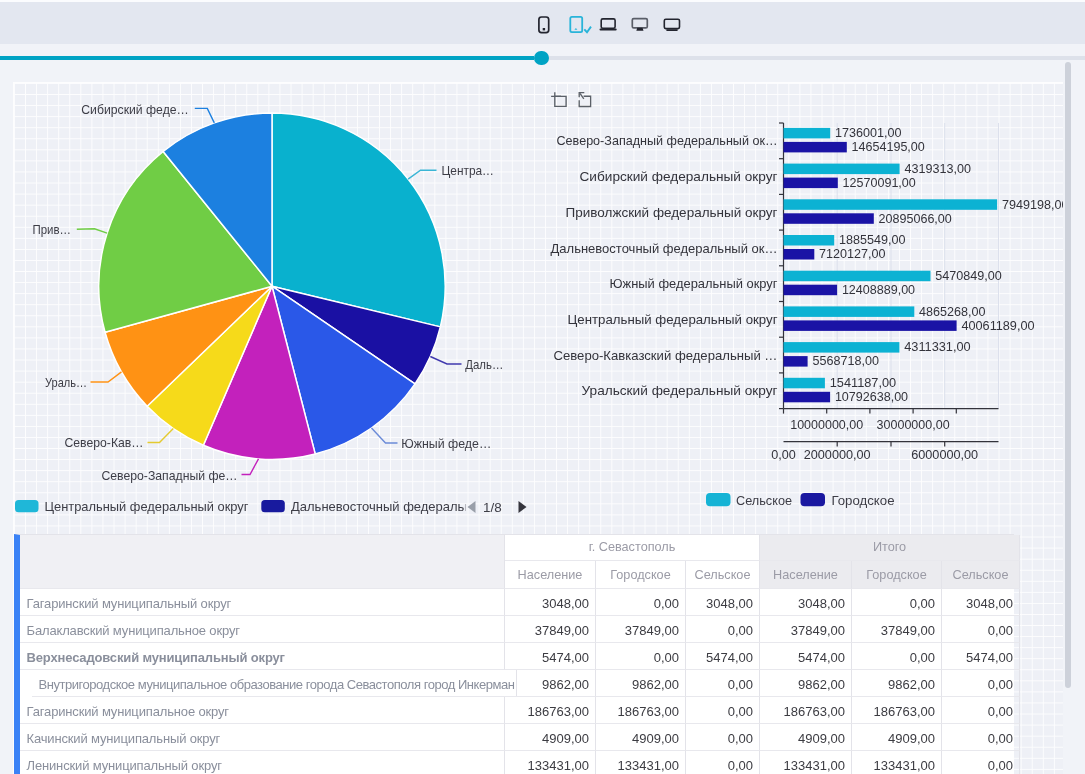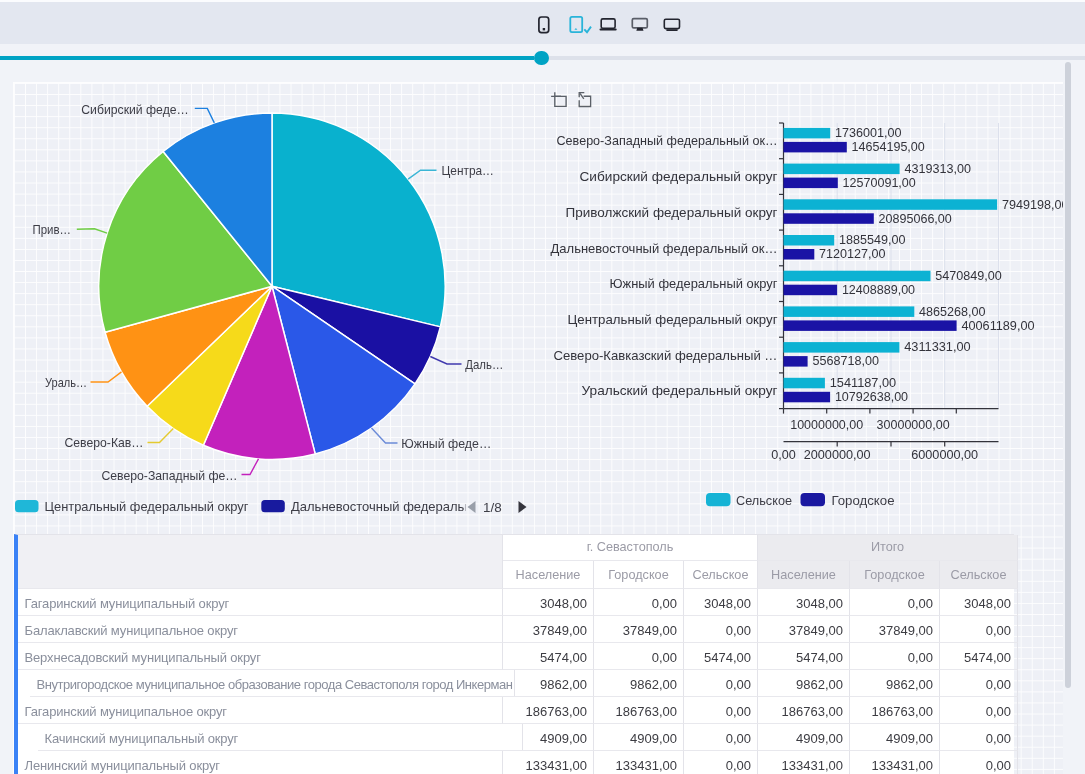--- a/index.html
+++ b/index.html
@@ -12,21 +12,21 @@
 #knob { position:absolute; left:534px; top:50.5px; width:14.5px; height:14.5px; border-radius:50%; background:#00a3c4; }
 #canvas { position:absolute; left:13px; top:81.5px; width:1050px; height:692.5px;
   background-color:#eef0f6;
   background-image:linear-gradient(#fdfdfe 1.2px, transparent 1.2px),
                    linear-gradient(90deg,#fdfdfe 1.2px, transparent 1.2px);
   background-size:11.07px 11.07px;
   border-top:1.5px solid #fdfdfe; border-left:1.5px solid #fdfdfe; }
 #chartsvg { position:absolute; left:13px; top:81px; }
 #scrollthumb { position:absolute; left:1064.5px; top:62px; width:6.5px; height:626px; background:#cdd1da; border-radius:3px; }
 #tbl { position:absolute; left:13.5px; top:533.5px; width:1000.5px; height:240.5px; background:#fff;
-  border-left:4px solid #3b82f6; border-top:1px solid #e3e3e9; font-size:13px; color:#3c3c42;padding-left:20px; }
+  border-left:6px solid #3b82f6; border-top:1px solid #e3e3e9; font-size:13px; color:#3c3c42;padding-left:20px; }
 #tbl .hdr { color:#9b9ba6; font-size:12.7px; }
 .cell { position:absolute; overflow:hidden; white-space:nowrap; border-right:1px solid #e3e3e9; border-bottom:1px solid #e8e8ed; }
 .num { text-align:right; padding-right:6px; padding-top:6.5px; }
 .nam { text-align:left; padding-left:7px; padding-top:6.5px; color:#8a8f9c; letter-spacing:-0.15px; }
 .ctr { text-align:center; }
 .plab { font-size:13px; fill:#3d3d46; }
 .vlab { font-size:12.6px; fill:#33333b; }
 .clab { font-size:12.6px; fill:#33333b; }
 .alab { font-size:12.6px; fill:#33333b; }
 .ax { stroke:#33333b; stroke-width:1.2; }
@@ -190,42 +190,42 @@
 <div class="cell num" style="left:740.5px;top:54.5px;width:92.0px;height:27.0px;">3048,00</div>
 <div class="cell num" style="left:832.5px;top:54.5px;width:90.0px;height:27.0px;">0,00</div>
 <div class="cell num" style="left:922.5px;top:54.5px;width:78.0px;height:27.0px;">3048,00</div>
 <div class="cell nam" style="left:0.0px;top:81.5px;width:485.5px;height:27.0px;">Балаклавский муниципальное округ</div>
 <div class="cell num" style="left:485.5px;top:81.5px;width:91.0px;height:27.0px;">37849,00</div>
 <div class="cell num" style="left:576.5px;top:81.5px;width:90.0px;height:27.0px;">37849,00</div>
 <div class="cell num" style="left:666.5px;top:81.5px;width:74.0px;height:27.0px;">0,00</div>
 <div class="cell num" style="left:740.5px;top:81.5px;width:92.0px;height:27.0px;">37849,00</div>
 <div class="cell num" style="left:832.5px;top:81.5px;width:90.0px;height:27.0px;">37849,00</div>
 <div class="cell num" style="left:922.5px;top:81.5px;width:78.0px;height:27.0px;">0,00</div>
-<div class="cell nam" style="left:0.0px;top:108.5px;width:485.5px;height:27.0px;">Верхнесадовский муниципальный округ</div>
+<div class="cell nam" style="left:0.0px;top:108.5px;width:485.5px;height:27.0px;font-weight:bold;">Верхнесадовский муниципальный округ</div>
 <div class="cell num" style="left:485.5px;top:108.5px;width:91.0px;height:27.0px;">5474,00</div>
 <div class="cell num" style="left:576.5px;top:108.5px;width:90.0px;height:27.0px;">0,00</div>
 <div class="cell num" style="left:666.5px;top:108.5px;width:74.0px;height:27.0px;">5474,00</div>
 <div class="cell num" style="left:740.5px;top:108.5px;width:92.0px;height:27.0px;">5474,00</div>
 <div class="cell num" style="left:832.5px;top:108.5px;width:90.0px;height:27.0px;">0,00</div>
 <div class="cell num" style="left:922.5px;top:108.5px;width:78.0px;height:27.0px;">5474,00</div>
 <div class="cell nam" style="left:12px;top:135.5px;width:485.5px;height:27.0px;letter-spacing:-0.46px;">Внутригородское муниципальное образование города Севастополя город Инкерман</div>
 <div class="cell num" style="left:485.5px;top:135.5px;width:91.0px;height:27.0px;">9862,00</div>
 <div class="cell num" style="left:576.5px;top:135.5px;width:90.0px;height:27.0px;">9862,00</div>
 <div class="cell num" style="left:666.5px;top:135.5px;width:74.0px;height:27.0px;">0,00</div>
 <div class="cell num" style="left:740.5px;top:135.5px;width:92.0px;height:27.0px;">9862,00</div>
 <div class="cell num" style="left:832.5px;top:135.5px;width:90.0px;height:27.0px;">9862,00</div>
 <div class="cell num" style="left:922.5px;top:135.5px;width:78.0px;height:27.0px;">0,00</div>
 <div class="cell nam" style="left:0.0px;top:162.5px;width:485.5px;height:27.0px;">Гагаринский муниципальное округ</div>
 <div class="cell num" style="left:485.5px;top:162.5px;width:91.0px;height:27.0px;">186763,00</div>
 <div class="cell num" style="left:576.5px;top:162.5px;width:90.0px;height:27.0px;">186763,00</div>
 <div class="cell num" style="left:666.5px;top:162.5px;width:74.0px;height:27.0px;">0,00</div>
 <div class="cell num" style="left:740.5px;top:162.5px;width:92.0px;height:27.0px;">186763,00</div>
 <div class="cell num" style="left:832.5px;top:162.5px;width:90.0px;height:27.0px;">186763,00</div>
 <div class="cell num" style="left:922.5px;top:162.5px;width:78.0px;height:27.0px;">0,00</div>
-<div class="cell nam" style="left:0.0px;top:189.5px;width:485.5px;height:27.0px;margin-left:20px;">Качинский муниципальный округ</div>
+<div class="cell nam" style="left:0.0px;top:189.5px;width:485.5px;height:27.0px;">Качинский муниципальный округ</div>
 <div class="cell num" style="left:485.5px;top:189.5px;width:91.0px;height:27.0px;">4909,00</div>
 <div class="cell num" style="left:576.5px;top:189.5px;width:90.0px;height:27.0px;">4909,00</div>
 <div class="cell num" style="left:666.5px;top:189.5px;width:74.0px;height:27.0px;">0,00</div>
 <div class="cell num" style="left:740.5px;top:189.5px;width:92.0px;height:27.0px;">4909,00</div>
 <div class="cell num" style="left:832.5px;top:189.5px;width:90.0px;height:27.0px;">4909,00</div>
 <div class="cell num" style="left:922.5px;top:189.5px;width:78.0px;height:27.0px;">0,00</div>
 <div class="cell nam" style="left:0.0px;top:216.5px;width:485.5px;height:27.0px;">Ленинский муниципальный округ</div>
 <div class="cell num" style="left:485.5px;top:216.5px;width:91.0px;height:27.0px;">133431,00</div>
 <div class="cell num" style="left:576.5px;top:216.5px;width:90.0px;height:27.0px;">133431,00</div>
 <div class="cell num" style="left:666.5px;top:216.5px;width:74.0px;height:27.0px;">0,00</div>

